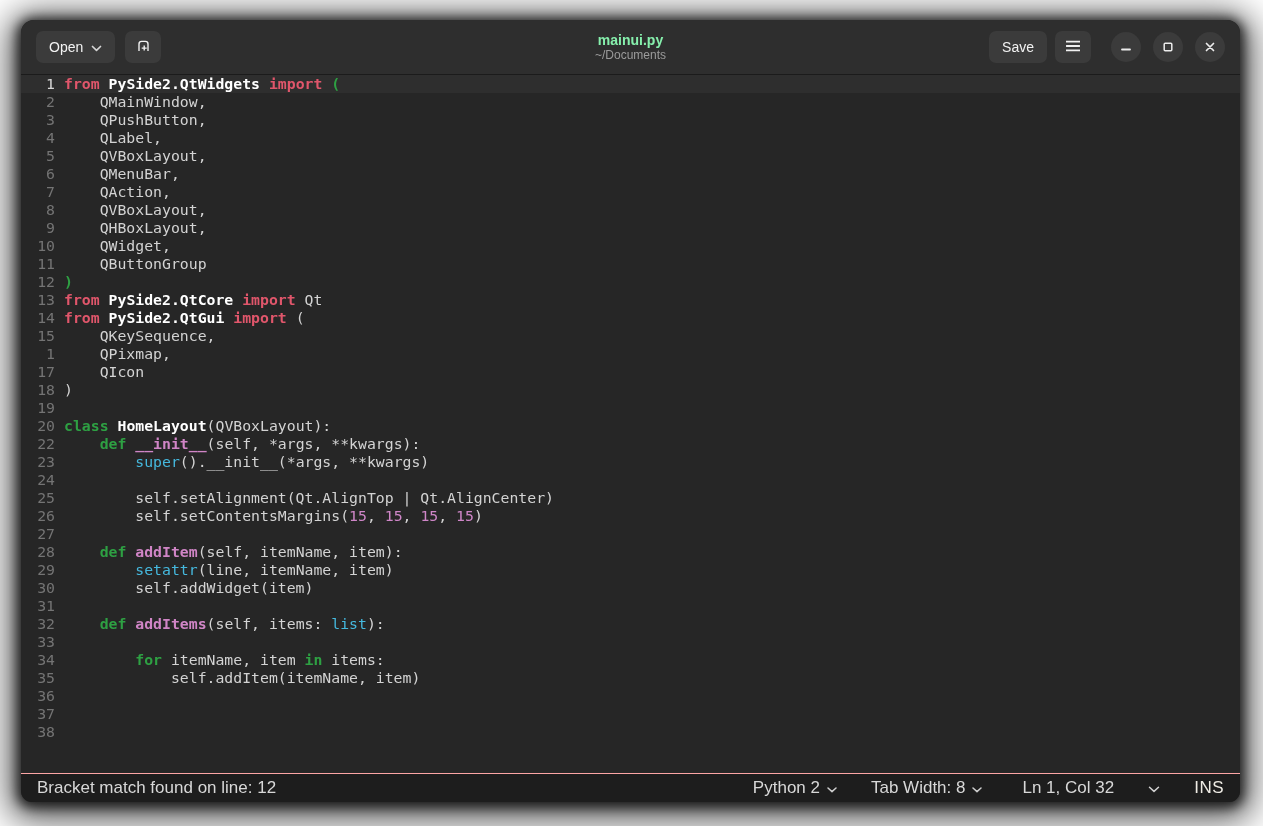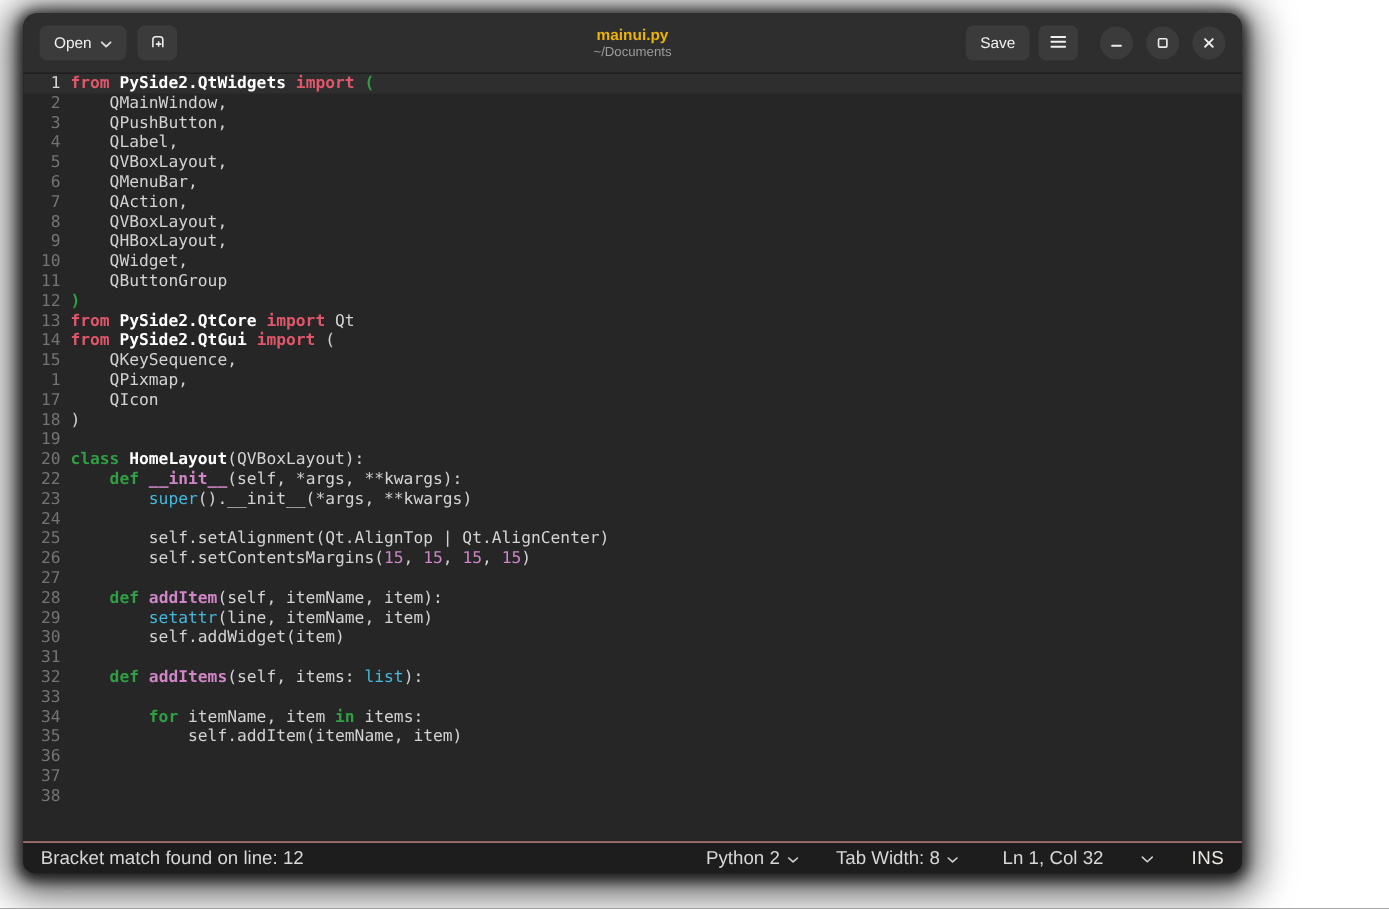--- a/index.html
+++ b/index.html
@@ -1,42 +1,42 @@
 <!DOCTYPE html>
 <html style="--c-kw: #e0566b; --c-kw2: #2ea043; --c-fn: #d085c6; --c-bi: #45b8dd; --c-num: #cf86c8; --c-mod: #ffffff; --c-brk: #2ea043; --c-txt: #d3d3d3;"><head>
 <meta charset="utf-8">
 <style>
   html,body{margin:0;padding:0;}
   body{
     width:1263px;height:826px;background:#ffffff;position:relative;overflow:hidden;
     font-family:"Liberation Sans",sans-serif;
   }
   .window{
-    position:absolute;left:21px;top:12px;width:1108px;height:782px;
+    position:absolute;left:21px;top:20px;width:1219px;height:782px;
     background:#262626;border-radius:13px 13px 11px 11px;
     box-shadow:0 6px 34px 14px rgba(0,0,0,0.60),0 2px 12px 4px rgba(0,0,0,0.75);
     display:flex;flex-direction:column;overflow:hidden;
   }
   
   .headerbar{
     flex:none;height:54px;background:#2e2e2e;border-bottom:1px solid #1b1b1b;
     display:flex;align-items:center;padding:0 15px;position:relative;
   }
   .hb-left{display:flex;align-items:center;gap:10px;}
   .btn{
     background:#3b3b3b;border:none;border-radius:7px;height:32px;
     color:#f2f2f2;font-size:14px;font-family:inherit;
     display:flex;align-items:center;justify-content:center;padding:0 13px;gap:8px;cursor:default;
   }
   .icon-btn{width:36px;padding:0;}
   .title-stack{
     position:absolute;left:50%;top:50%;transform:translate(-50%,-50%);
     text-align:center;line-height:1.15;pointer-events:none;
   }
-  .title{font-size:14px;font-weight:bold;color:#eab308;}
+  .title{font-size:14px;font-weight:bold;color:#86efac;}
   .subtitle{font-size:12px;color:#9b9b9b;margin-top:1px;}
   .hb-right{margin-left:auto;display:flex;align-items:center;gap:8px;}
   .window-controls{display:flex;align-items:center;gap:12px;margin-left:12px;}
   .circle-btn{
     width:30px;height:30px;border-radius:50%;background:#3b3b3b;border:none;
     display:flex;align-items:center;justify-content:center;color:#ececec;cursor:default;
   }
   
   .code{
     flex:1;overflow:hidden;background:#262626;

